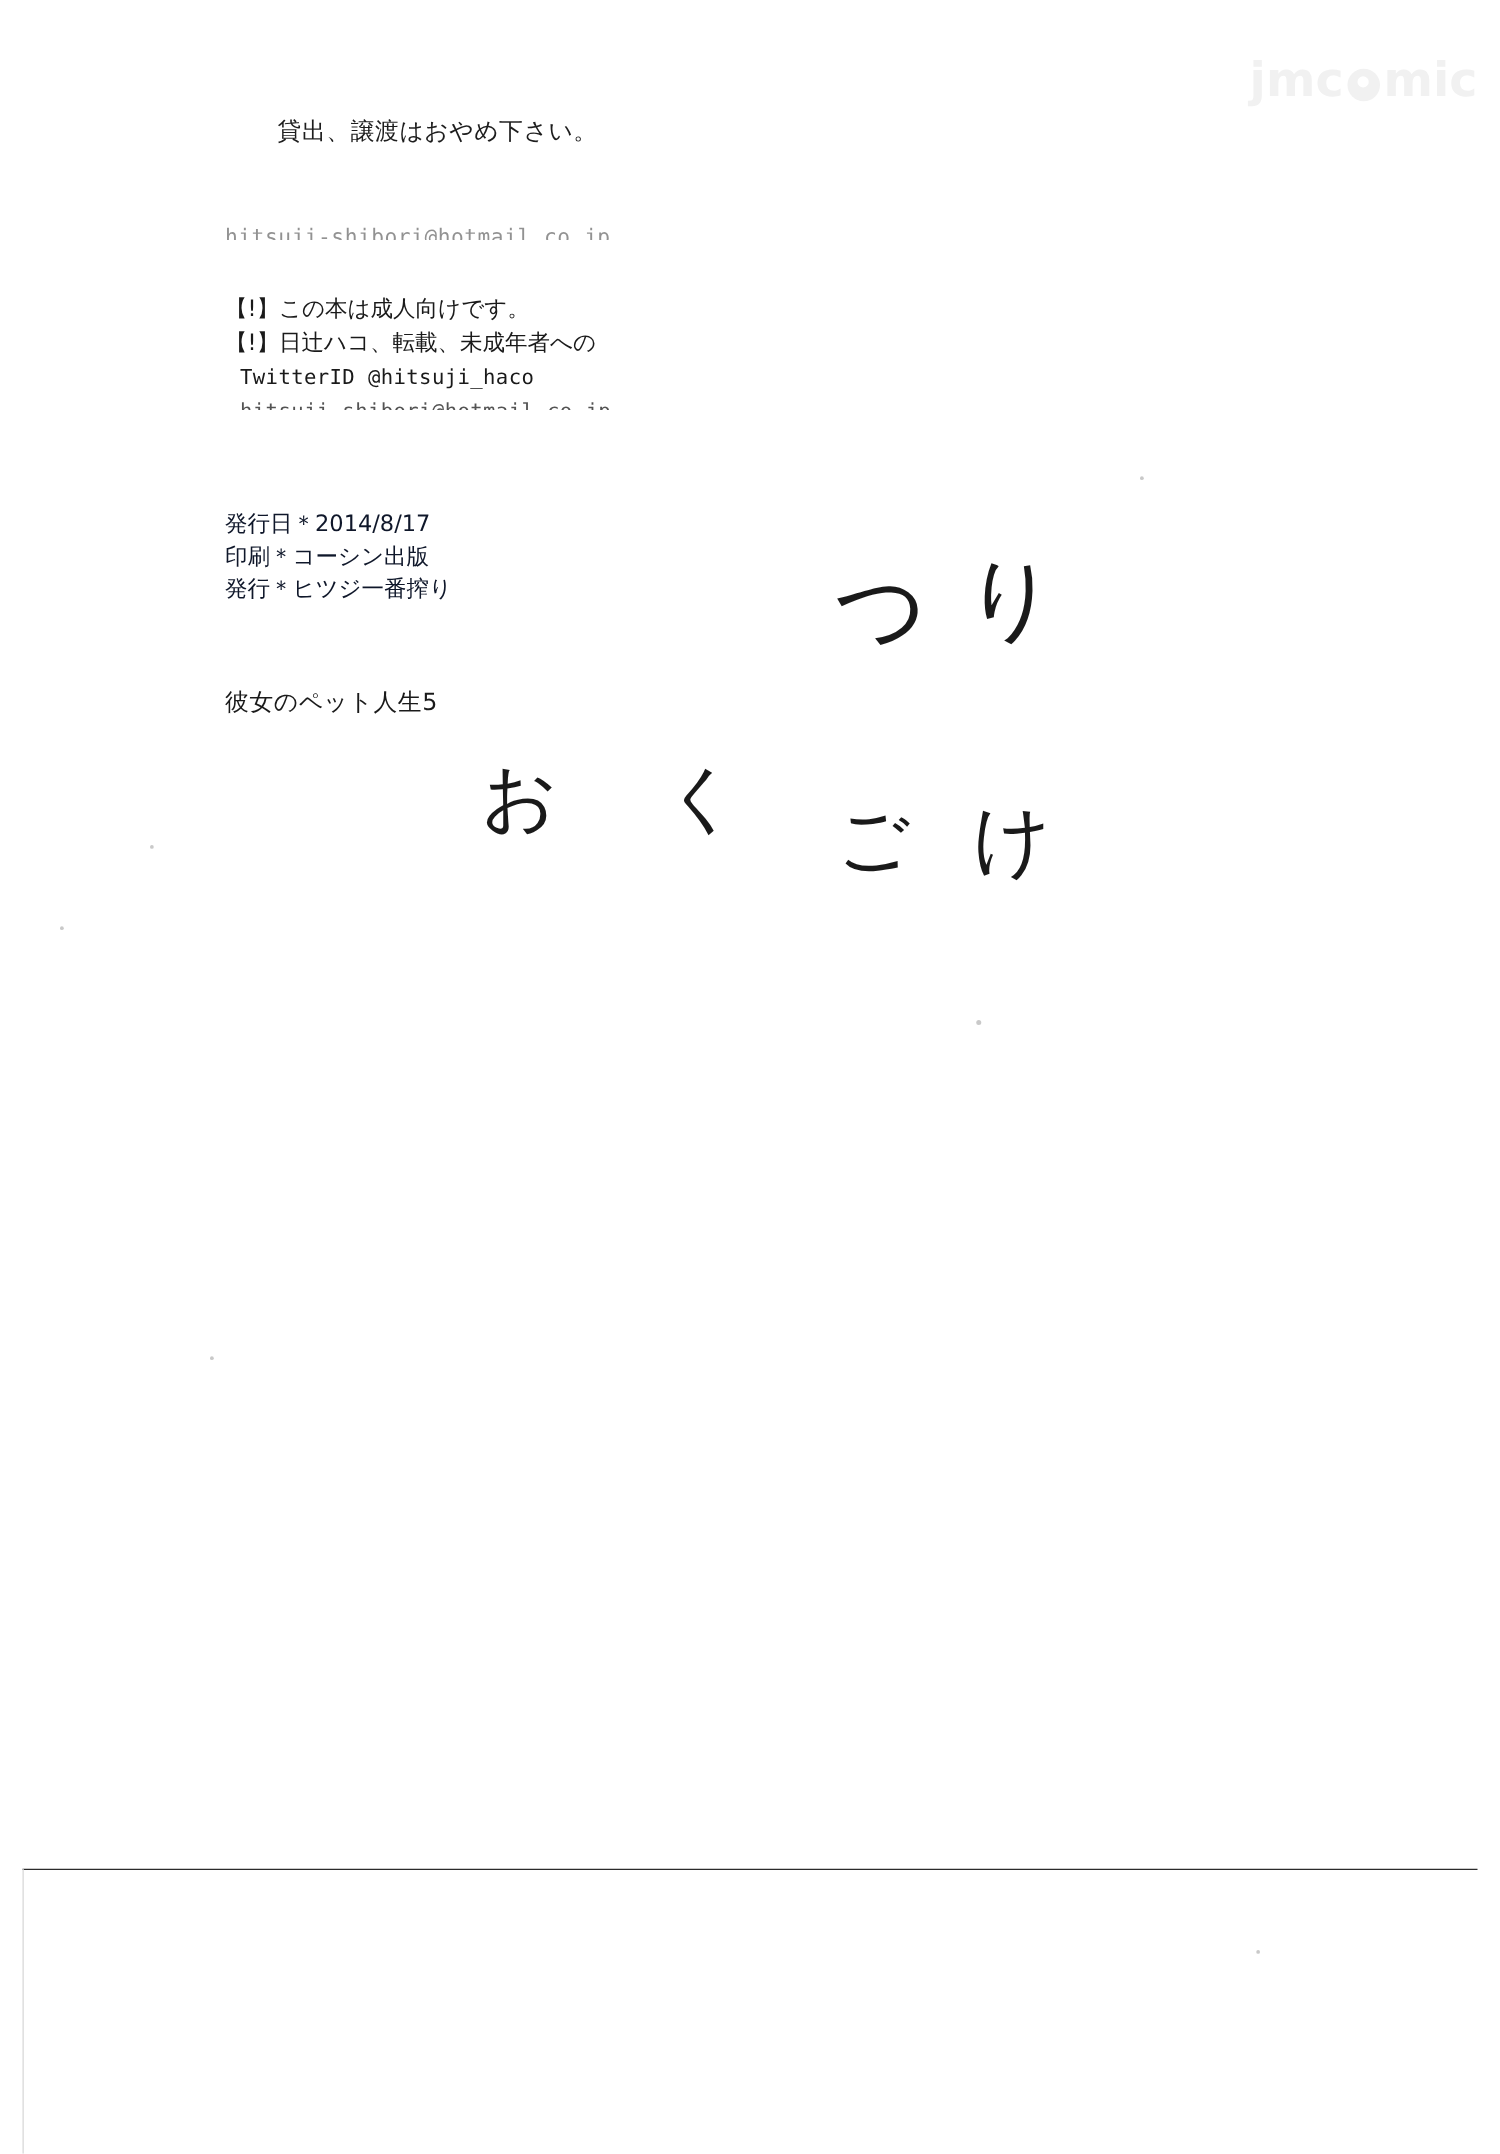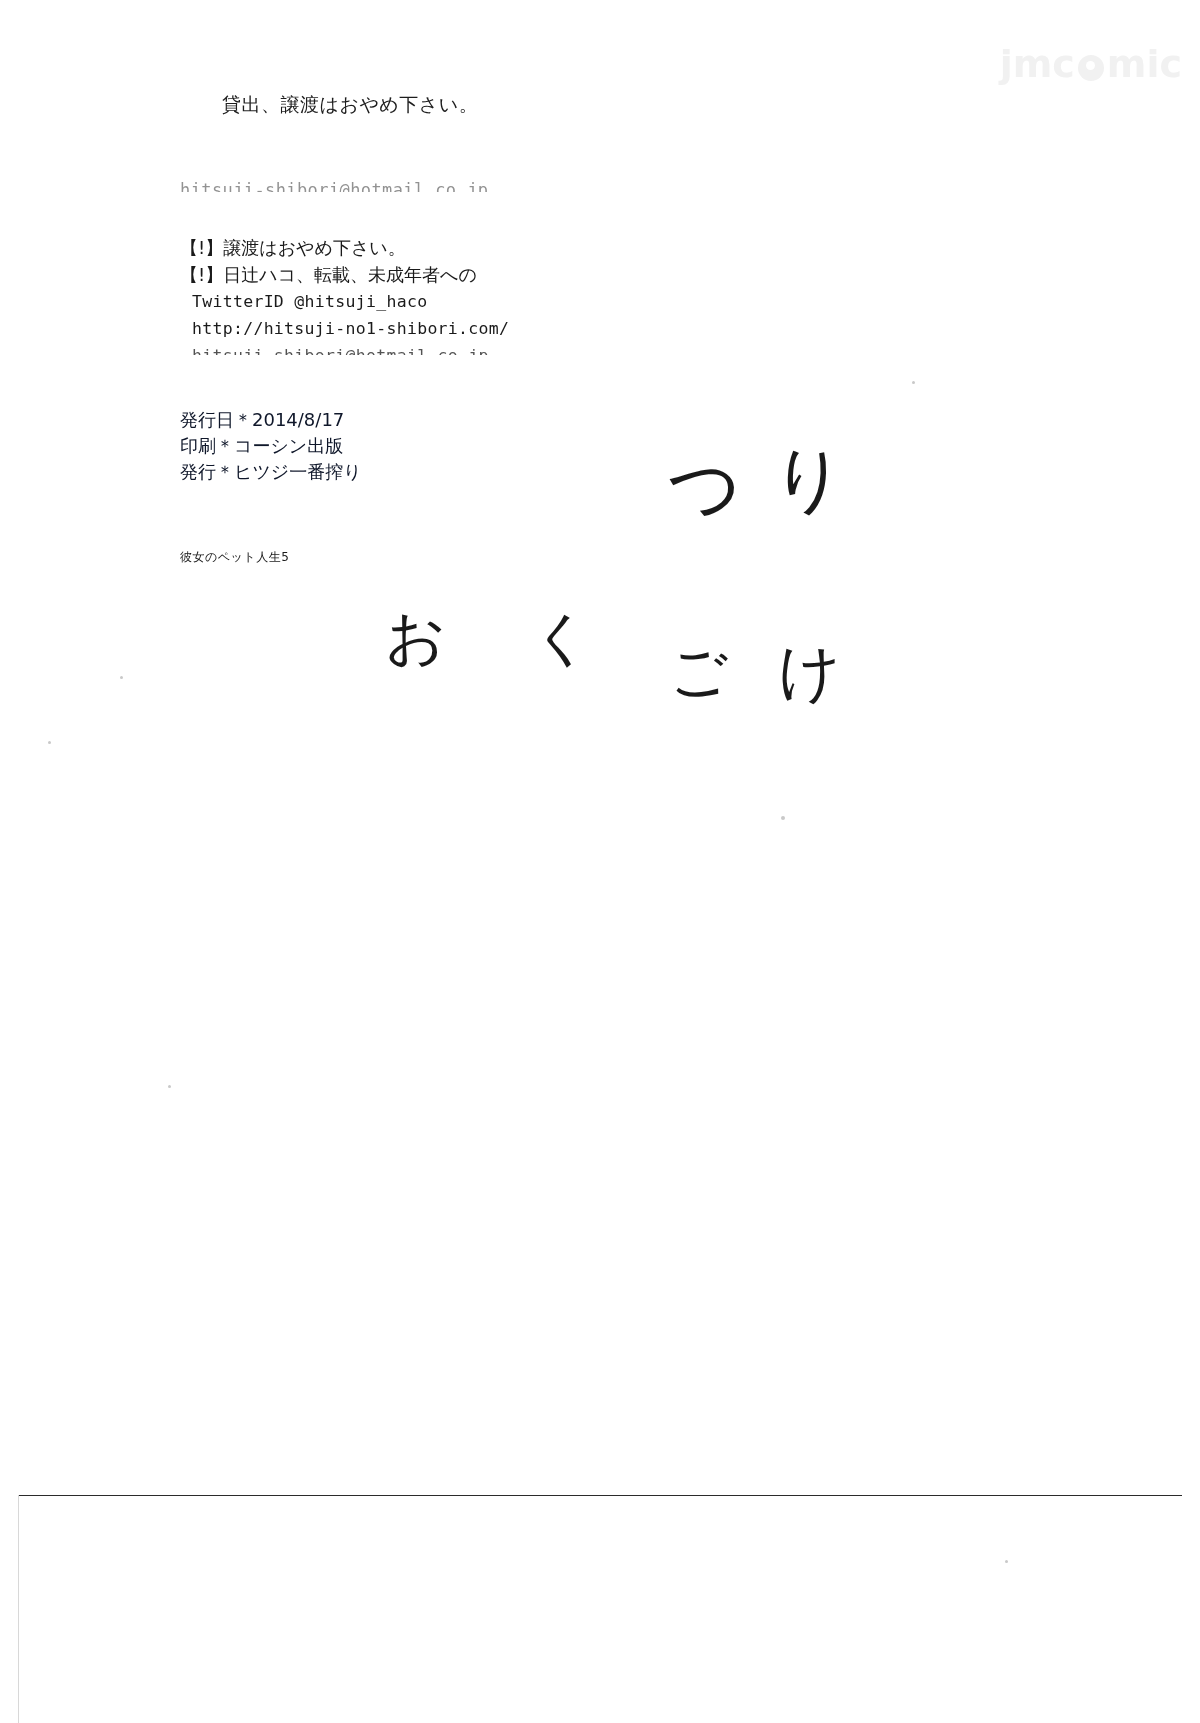--- a/index.html
+++ b/index.html
@@ -120,21 +120,21 @@
     line-height: 26px;
     color: #0f172a;
     font-family: "DejaVu Sans", sans-serif;
   }
 
   
   .book-title {
     position: absolute;
     left: 180px;
     top: 549px;
-    font-size: 12px;
+    font-size: 19px;
     color: #1a1a1a;
     font-family: "DejaVu Sans", sans-serif;
     letter-spacing: 0.5px;
   }
 
   
   .kana {
     position: absolute;
     color: #1a1a1a;
     font-family: "DejaVu Sans", sans-serif;
@@ -187,24 +187,23 @@
     <span class="wm-text">jmc</span>
     <span class="wm-dot"></span>
     <span class="wm-text">mic</span>
   </div>
 
   <div class="notice">貸出、譲渡はおやめ下さい。</div>
 
   <div class="faded-email">hitsuji-shibori@hotmail.co.jp</div>
 
   <div class="colophon-a">
-    <div>【!】譲渡はおやめ下さい。</div>
+    <div>【!】この本は成人向けです。</div>
     <div>【!】日辻ハコ、転載、未成年者への</div>
     <div class="mono">TwitterID @hitsuji_haco</div>
-    <div class="mono">http://hitsuji-no1-shibori.com/</div>
     <div class="mono clipped">hitsuji-shibori@hotmail.co.jp</div>
   </div>
 
   <div class="colophon-b">
     <div>発行日＊2014/8/17</div>
     <div>印刷＊コーシン出版</div>
     <div>発行＊ヒツジ一番搾り</div>
   </div>
 
   <div class="book-title">彼女のペット人生5</div>

